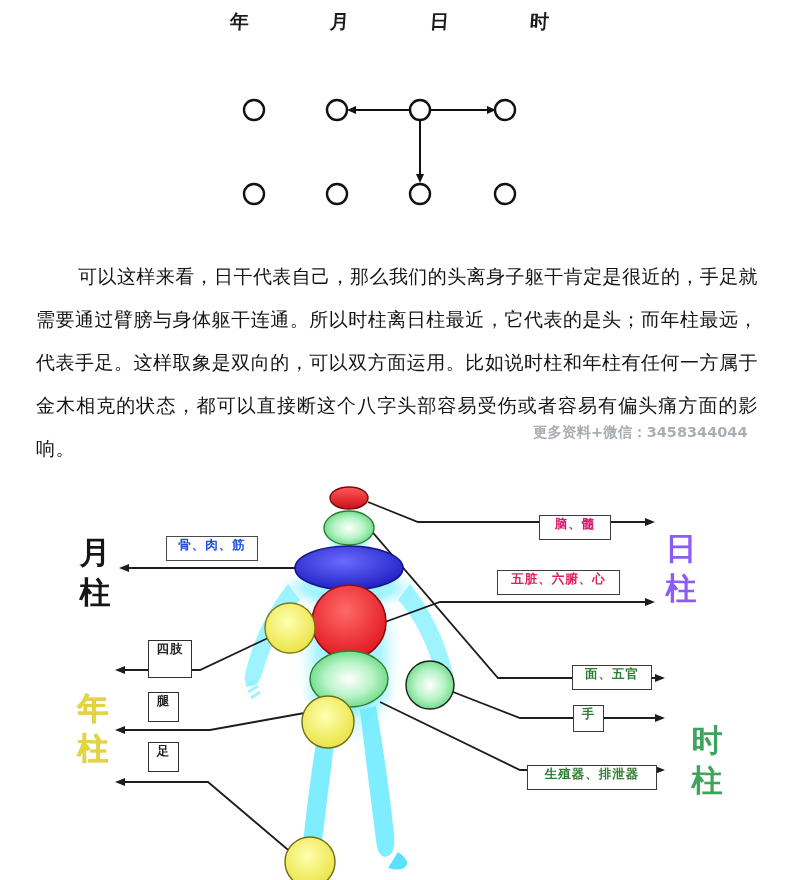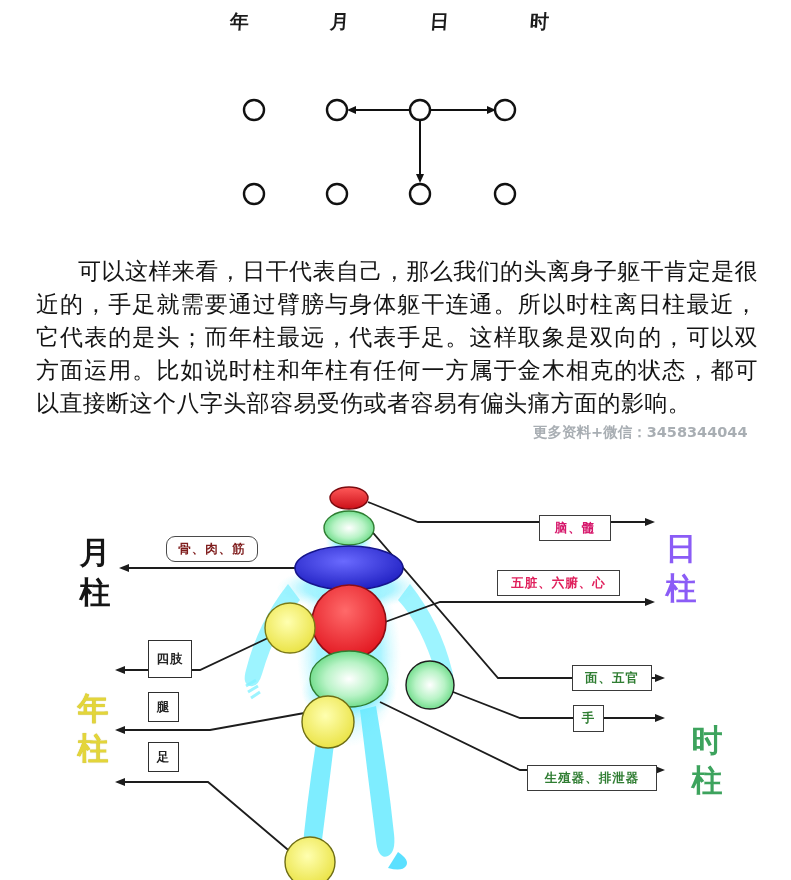--- a/index.html
+++ b/index.html
@@ -17,21 +17,21 @@
     font-family:"DejaVu Serif","Liberation Serif",serif;
     font-size:19px;font-weight:600;color:#1b1b1b;letter-spacing:1px;
     transform:skewX(-4deg);
   }
   
   #circle-diagram{position:absolute;left:230px;top:86px;width:320px;height:130px;}
   
   #body-text{
     position:absolute;left:36px;top:255px;width:722px;
     font-family:"DejaVu Sans","Liberation Sans",sans-serif;
-    font-size:23px;line-height:33px;color:#141414;
+    font-size:19px;line-height:43px;color:#141414;
     text-align:justify;font-weight:500;letter-spacing:.4px;
   }
   #body-text .indent{display:inline-block;width:42px;}
   
   #watermark{
     position:absolute;left:533px;top:420px;width:258px;
     font-family:"DejaVu Sans","Liberation Sans",sans-serif;
     font-size:14.5px;line-height:24px;font-weight:700;
     color:#9aa0a6;opacity:.85;white-space:nowrap;
   }
@@ -42,24 +42,24 @@
     position:absolute;width:46px;text-align:center;
     font-family:"DejaVu Serif","Liberation Serif",serif;
     font-size:31px;font-weight:700;line-height:40px;
     letter-spacing:0;
   }
   .tagbox{
     position:absolute;box-sizing:border-box;
     border:1.6px solid #3a3a3a;background:#fff;
     font-family:"DejaVu Sans","Liberation Sans",sans-serif;
     font-size:12.5px;font-weight:700;line-height:1;
-    display:flex;align-items:center;justify-content:center;
-    letter-spacing:1px;white-space:nowrap;padding:12px 5px;
-  }
-  .tag-purple{color:#7f1d1d;border-color:#4a4a4a;border-radius:9px;}
+    display:flex;align-items:flex-start;justify-content:center;
+    letter-spacing:1px;white-space:nowrap;padding:2px 5px;
+  }
+  .tag-purple{color:#1d4ed8;border-color:#4a4a4a;}
   .tag-red{color:#d6176b;border-color:#3d3d3d;}
   .tag-crimson{color:#e0205c;border-color:#3d3d3d;}
   .tag-dark{color:#232323;border-color:#2f2f2f;}
   .tag-green{color:#2f7d32;border-color:#3a3a3a;}
 </style>
 </head>
 <body>
 
 <div id="pillar-header">
   <span class="ph">年</span>

